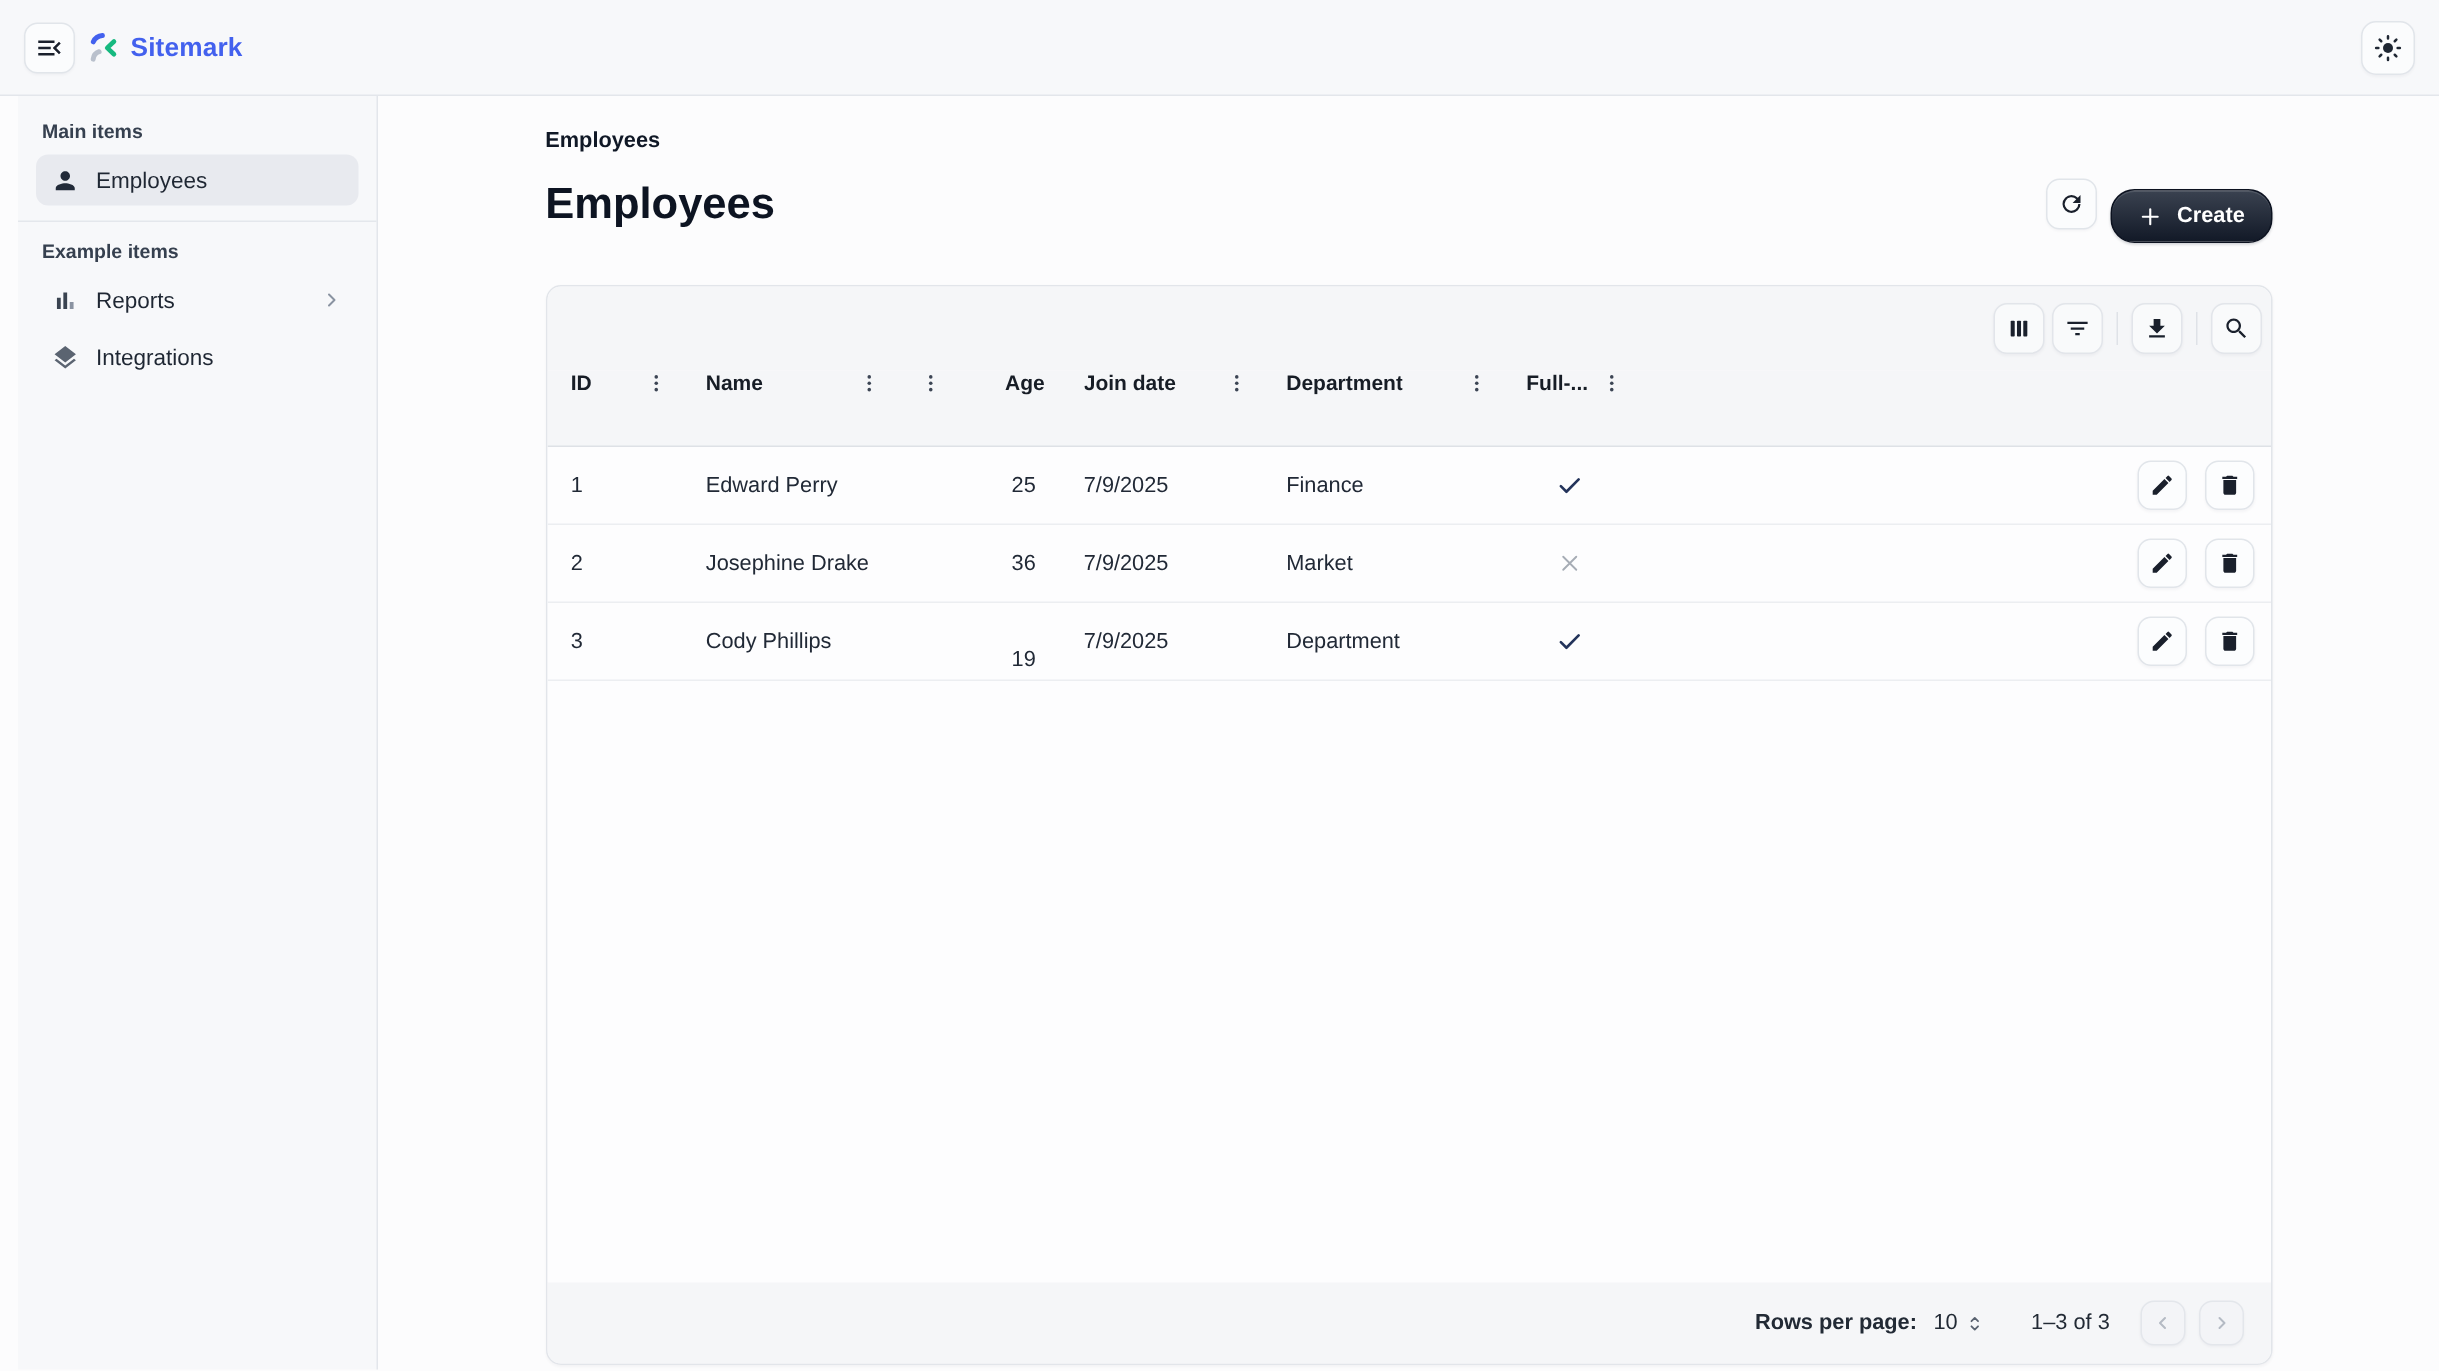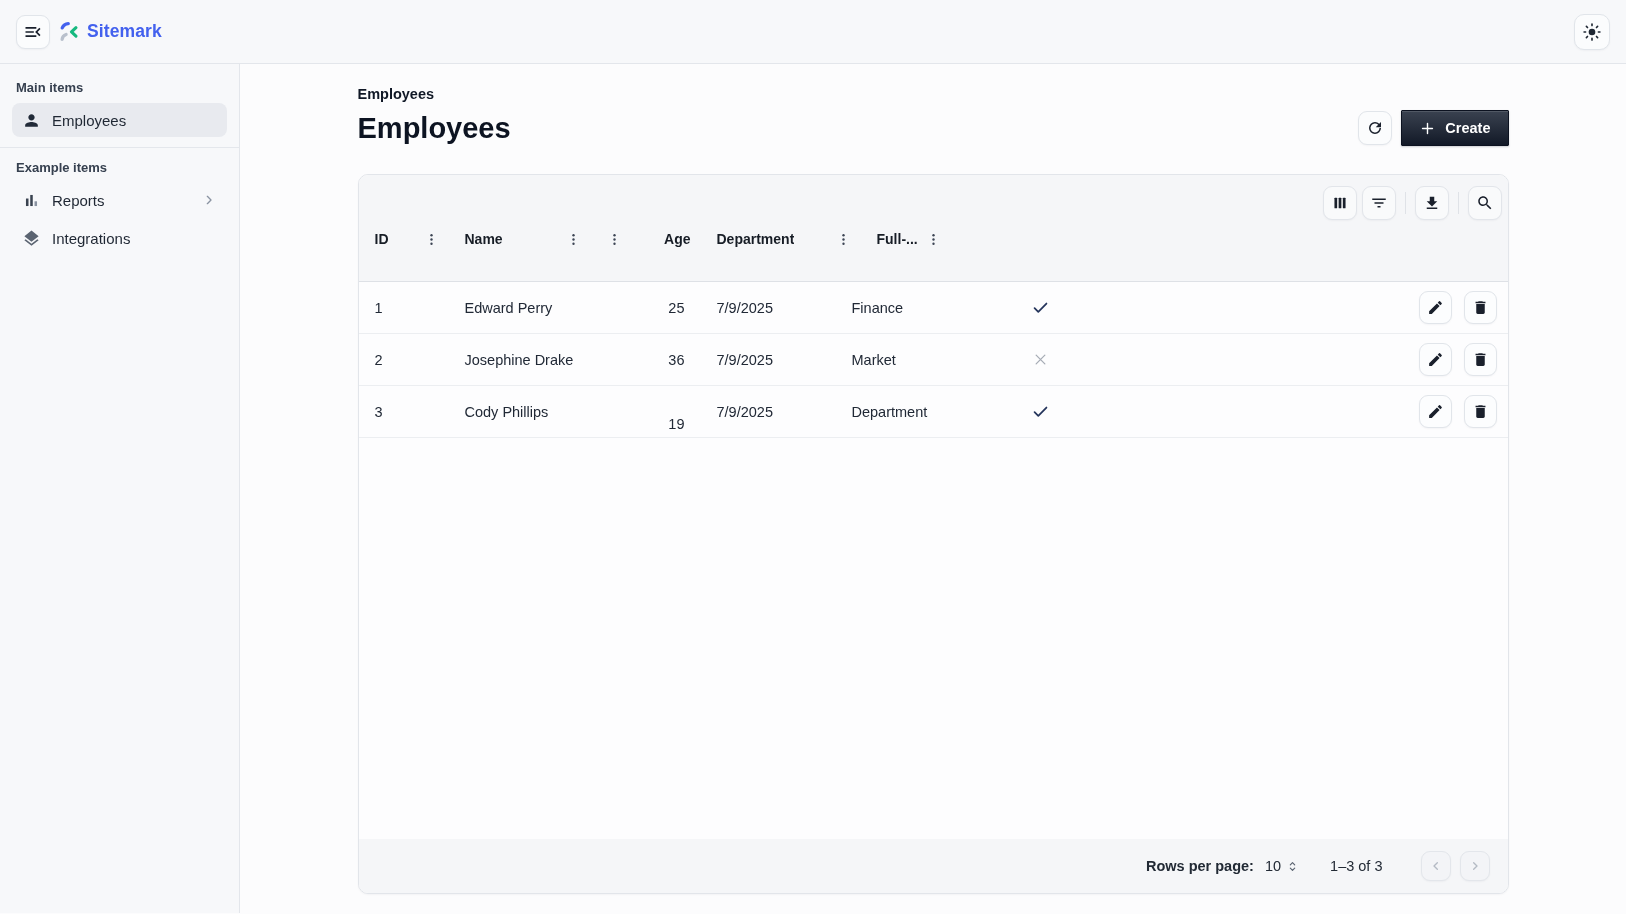--- a/index.html
+++ b/index.html
@@ -22,21 +22,21 @@
     background:#FBFCFD; border:1px solid #E1E5EA; border-radius:9px;
     cursor:pointer; box-shadow:0 1px 2px rgba(16,24,40,.04); padding:0;
   }
   .btn-34 { width:34px; height:34px; }
   .btn-36 { width:36px; height:36px; border-radius:10px; }
   .brand { display:flex; align-items:center; gap:8px; }
   .brand-text { font-size:17.5px; font-weight:700; color:#4361EE; letter-spacing:.1px; }
   .topbar-spacer { flex:1; }
 
   
-  .layout { display:flex; height:849px; }
+  .layout { display:flex; height:849px;padding-left:12px; }
 
   
   .sidebar {
     width:240px; background:#F7F8FA; border-right:1px solid #E3E6EB;
     padding:14px 12px; flex-shrink:0;
   }
   .section-label { font-size:13px; font-weight:700; color:#36404F; margin:2px 4px 8px; }
   .nav-item {
     height:34px; display:flex; align-items:center; gap:11px;
     padding:0 10px; border-radius:8px; font-size:15px; color:#1F2733;
@@ -47,26 +47,27 @@
   .sidebar-divider { height:1px; background:#E4E7EC; margin:10px -12px 12px; }
 
   
   .main { flex:1; overflow:hidden; }
   .content { width:1151px; margin:0 auto; padding-top:22px; }
   .breadcrumb { font-size:14.5px; font-weight:700; color:#101826; }
   .title-row { display:flex; align-items:center; justify-content:space-between; margin-top:8px; }
   .page-title { font-size:29px; line-height:34px; font-weight:700; color:#0D1422; margin:0; }
   .title-actions { display:flex; align-items:center; gap:9px; }
   .create-btn {
-    height:36px; padding:0 17px; border-radius:1px;
+    height:36px; padding:0 17px; border-radius:16px;
     background:linear-gradient(#3A4250,#121927); border:1px solid #0C1220;
     color:#FFFFFF; font-size:14.5px; font-weight:600;
     display:inline-flex; align-items:center; gap:9px; cursor:pointer;
     box-shadow:inset 0 1px 0 rgba(255,255,255,.12), 0 1px 2px rgba(16,24,40,.2);
     font-family:"Liberation Sans", sans-serif;
+    margin-top:16px;
   }
 
   
   .grid-card {
     margin-top:28px; height:720px;
     border:1px solid #E2E5EA; border-radius:10px; background:#FDFDFE;
     display:flex; flex-direction:column; overflow:hidden;
     box-shadow:0 1px 2px rgba(16,24,40,.04);
   }
   .grid-toolbar {
@@ -103,21 +104,21 @@
 
   .grid-empty { flex:1; background:#FDFDFE; }
 
   .grid-footer {
     height:54px; background:#F5F6F8; flex-shrink:0;
     display:flex; align-items:center; justify-content:flex-end;
     padding-right:18px; font-size:14.5px; color:#222A35;
   }
   .rpp-label { margin-right:11px;font-weight:bold; }
   .rpp-select { display:inline-flex; align-items:center; gap:4px; cursor:pointer; margin-right:30px; }
-  .range-label { margin-right:38px; }
+  .range-label { margin-right:20px; }
   .pg-btn { width:30px; height:30px; background:#F3F4F7; border-color:#E3E6EB; }
   .pg-btn + .pg-btn { margin-left:9px; }
 </style>
 </head>
 <body>
 
 <header class="topbar">
   <button class="icon-btn btn-34">
     <span>
       <svg width="20" height="20" viewBox="0 0 24 24" fill="#1A202C">
@@ -276,20 +277,31 @@
               <span class="kebab">
                 <svg width="15" height="15" viewBox="0 0 24 24" fill="#3C4554">
                   <circle cx="12" cy="5.2" r="1.9"></circle>
                   <circle cx="12" cy="12" r="1.9"></circle>
                   <circle cx="12" cy="18.8" r="1.9"></circle>
                 </svg>
               </span>
               <span class="hspacer"></span>
               <span class="hlabel">Age</span>
             </div>
+            <div class="hcell" style="width: 135px;">
+              <span class="hlabel">Join date</span>
+              <span class="hspacer"></span>
+              <span class="kebab">
+                <svg width="15" height="15" viewBox="0 0 24 24" fill="#3C4554">
+                  <circle cx="12" cy="5.2" r="1.9"></circle>
+                  <circle cx="12" cy="12" r="1.9"></circle>
+                  <circle cx="12" cy="18.8" r="1.9"></circle>
+                </svg>
+              </span>
+            </div>
             <div class="hcell" style="width: 160px;">
               <span class="hlabel">Department</span>
               <span class="hspacer"></span>
               <span class="kebab">
                 <svg width="15" height="15" viewBox="0 0 24 24" fill="#3C4554">
                   <circle cx="12" cy="5.2" r="1.9"></circle>
                   <circle cx="12" cy="12" r="1.9"></circle>
                   <circle cx="12" cy="18.8" r="1.9"></circle>
                 </svg>
               </span>

